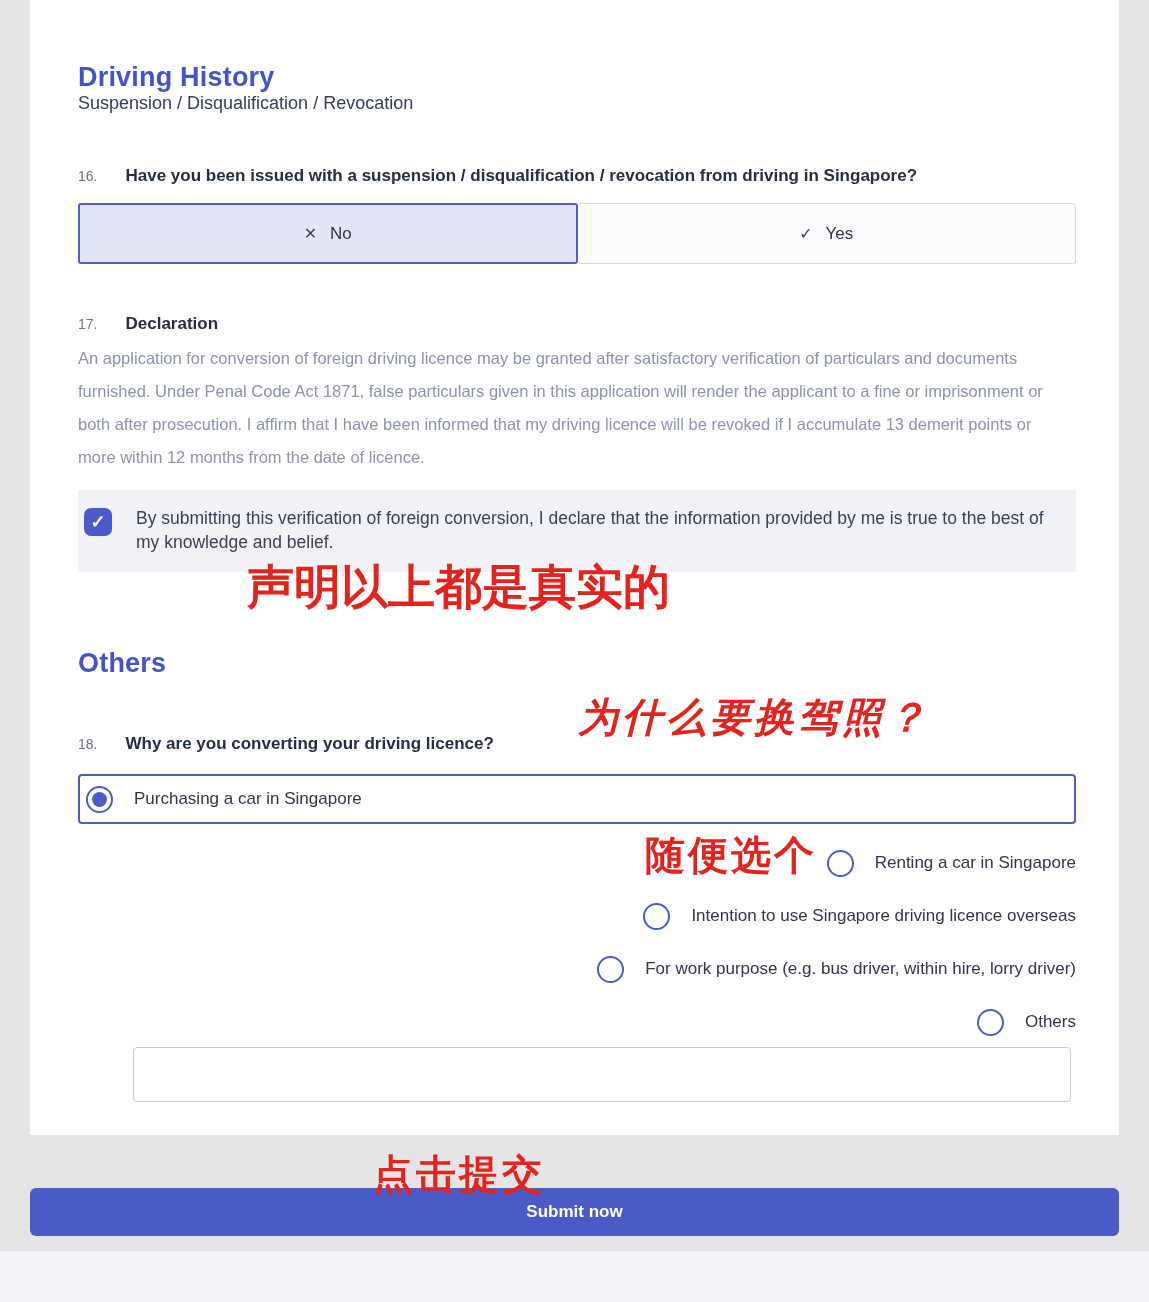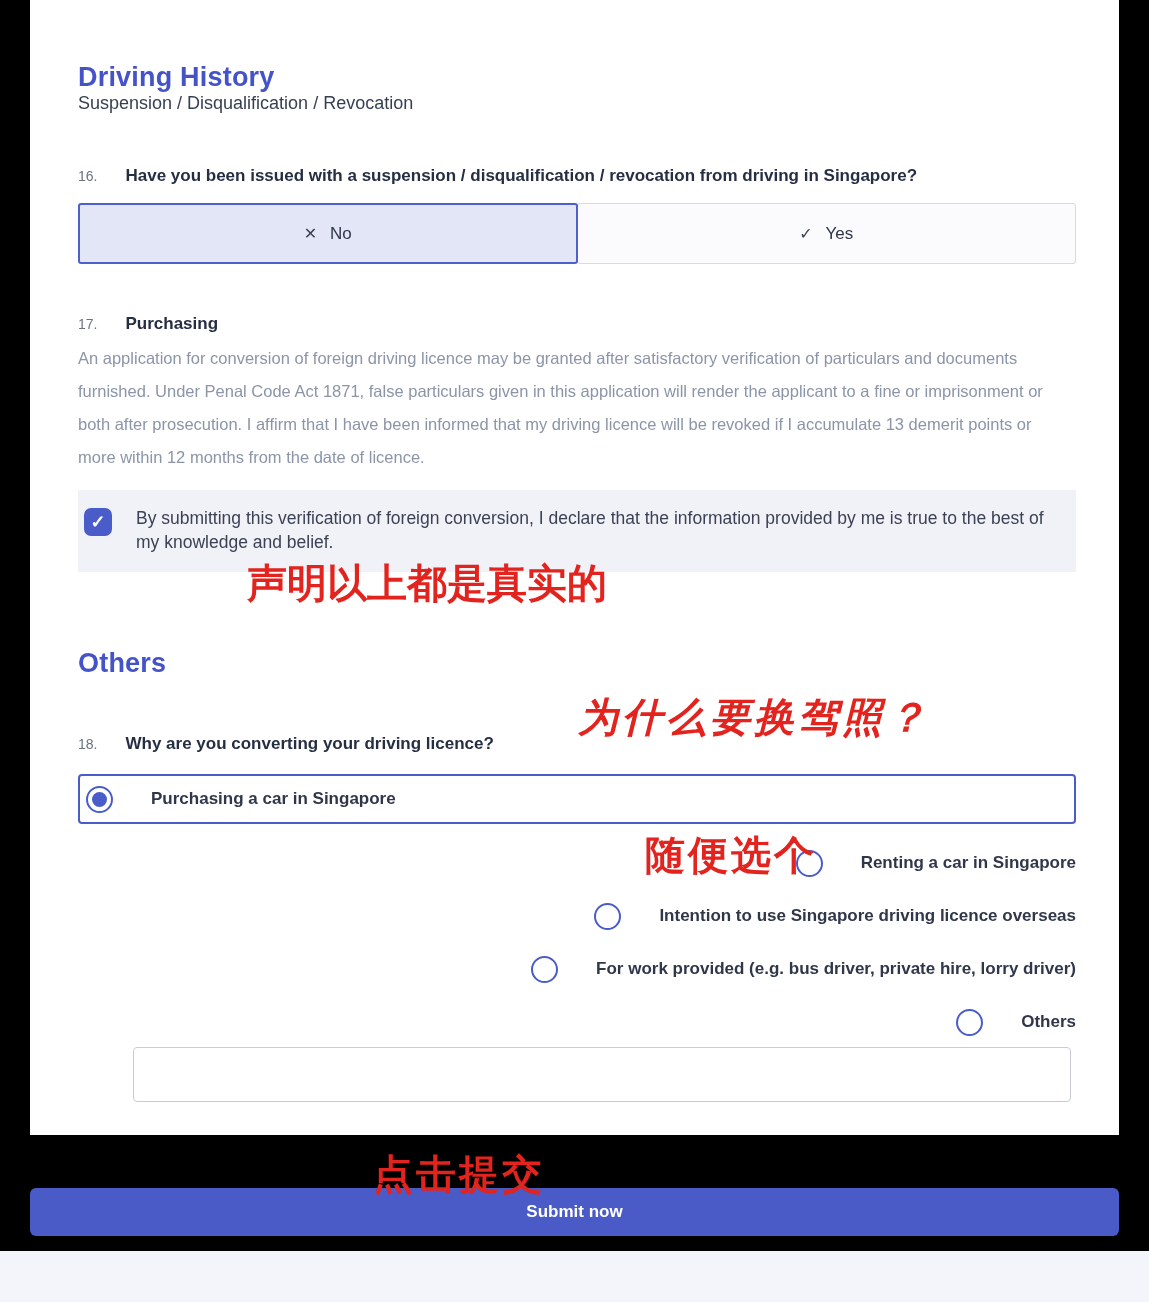--- a/index.html
+++ b/index.html
@@ -2,21 +2,21 @@
 <html><head>
 <meta charset="utf-8">
 <style>
   * { margin: 0; padding: 0; box-sizing: border-box; }
   html, body { background: #f4f5fa; }
   body { font-family: "Liberation Sans", sans-serif; }
   .page {
     position: relative;
     width: 1149px;
     height: 1251px;
-    background: #000000;
+    background: #e5e5e5;
     overflow: hidden;
   }
   .card {
     position: absolute;
     left: 30px; top: 0;
     width: 1089px; height: 1135px;
     background: #ffffff;
     padding: 62px 43px 0 48px;
   }
   .section-title {
@@ -109,23 +109,22 @@
     font-size: 17.5px;
     line-height: 24px;
   }
   
   .others-title { margin-top: 76px; }
   .q18-label { margin-top: 55px; }
   .radio-list { margin-top: 20px; width: 998px; }
   .radio-option {
     display: flex;
     align-items: center;
-    gap: 38px;
-    cursor: pointer;
-    font-weight: bold;
+    gap: 21px;
+    cursor: pointer;
   }
   .radio-option.boxed {
     border: 2px solid #4a5cc9;
     border-radius: 4px;
     height: 50px;
     padding-left: 6px;
     margin-bottom: 14px;
   }
   .radio-option.bare {
     padding-left: 6px;
@@ -180,21 +179,21 @@
   
   .annotation {
     position: absolute;
     color: #e3231e;
     font-weight: bold;
     font-family: "DejaVu Sans", sans-serif;
     white-space: nowrap;
     z-index: 5;
     pointer-events: none;
   }
-  .ann-declaration { left: 247px; top: 556px; font-size: 40px; }
+  .ann-declaration { left: 247px; top: 556px; font-size: 47px; }
   .ann-why        { left: 578px; top: 690px; font-size: 40px; letter-spacing: 4px; font-style: italic; }
   .ann-pick       { left: 645px; top: 828px; font-size: 40px; letter-spacing: 3px; }
   .ann-submit     { left: 373px; top: 1121px; font-size: 40px; letter-spacing: 3px; margin-top: 26px; }
 </style>
 </head>
 <body>
 
 <div class="page">
   <div class="card">
 
@@ -211,21 +210,21 @@
         <span>No</span>
       </div>
       <div class="toggle-btn plain">
         <span class="t-icon">✓</span>
         <span>Yes</span>
       </div>
     </div>
 
     <div class="question-row" style="margin-top:50px;">
       <span class="q-number">17.</span>
-      <span class="q-text">Purchasing</span>
+      <span class="q-text">Declaration</span>
     </div>
     <p class="decl-body">An application for conversion of foreign driving licence may be granted after satisfactory verification of particulars and documents furnished. Under Penal Code Act 1871, false particulars given in this application will render the applicant to a fine or imprisonment or both after prosecution. I affirm that I have been informed that my driving licence will be revoked if I accumulate 13 demerit points or more within 12 months from the date of licence.</p>
 
     <div class="checkbox-band">
       <div class="checkbox">
         <span>✓</span>
       </div>
       <div class="checkbox-label">By submitting this verification of foreign conversion, I declare that the information provided by me is true to the best of my knowledge and belief.</div>
     </div>
 
@@ -252,21 +251,21 @@
       <div class="radio-option bare">
         <span class="radio-circle">
           <span class="dot"></span>
         </span>
         <span class="radio-label">Intention to use Singapore driving licence overseas</span>
       </div>
       <div class="radio-option bare">
         <span class="radio-circle">
           <span class="dot"></span>
         </span>
-        <span class="radio-label">For work provided (e.g. bus driver, private hire, lorry driver)</span>
+        <span class="radio-label">For work purpose (e.g. bus driver, within hire, lorry driver)</span>
       </div>
       <div class="radio-option bare">
         <span class="radio-circle">
           <span class="dot"></span>
         </span>
         <span class="radio-label">Others</span>
       </div>
       <input class="others-input" type="text" value="" style="">
     </div>
 

